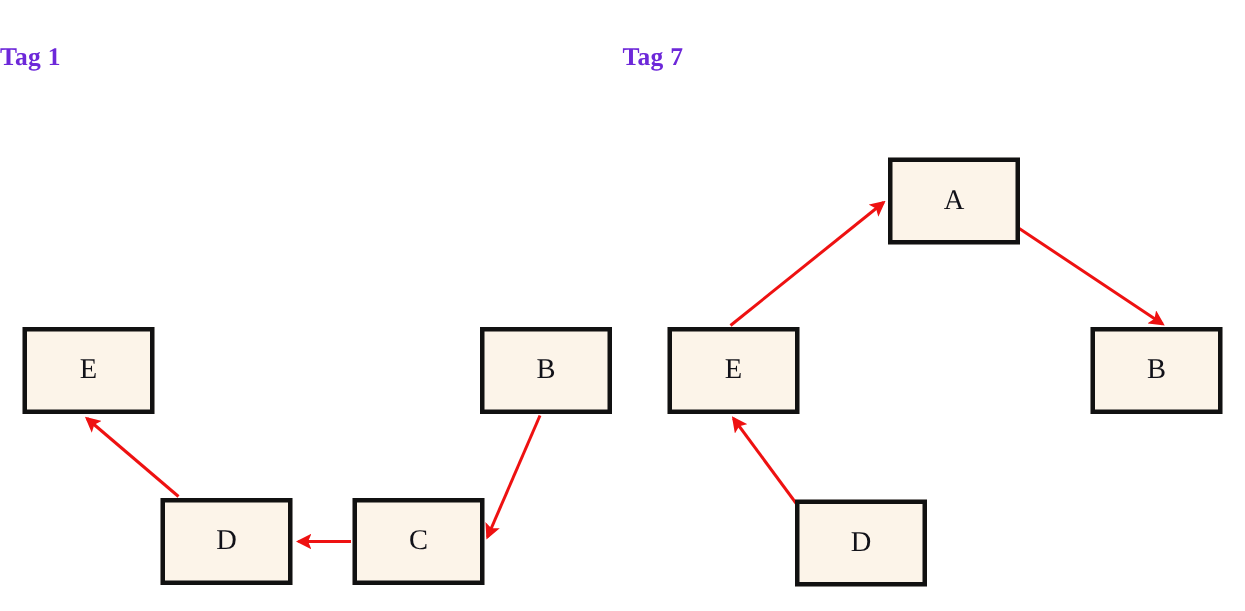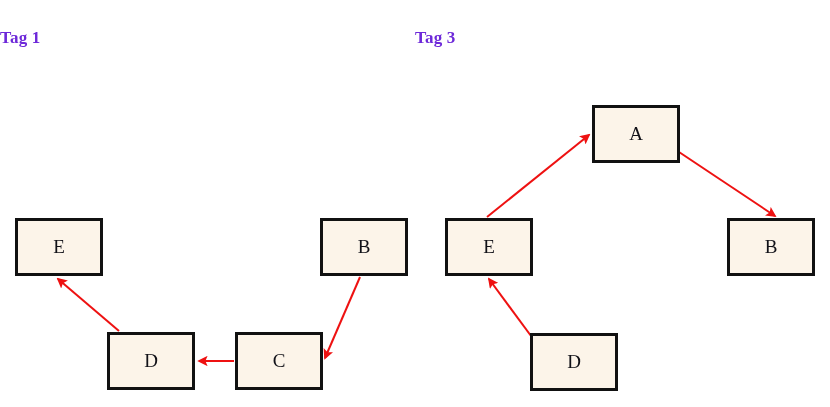--- a/index.html
+++ b/index.html
@@ -77,21 +77,21 @@
 </head>
 <body>
 
 <div id="canvas">
 
   <div class="panel" id="panel-tag1">
     <div class="panel-title">Tag 1</div>
   </div>
 
   <div class="panel" id="panel-tag2">
-    <div class="panel-title">Tag 3</div>
+    <div class="panel-title">Tag 7</div>
   </div>
 
   <svg class="edge-layer" id="edge-layer" viewBox="0 0 830 407">
     <defs>
       <marker id="arrowhead" markerWidth="5.2" markerHeight="5.2" refX="4.3" refY="2.6" orient="auto" markerUnits="strokeWidth">
         <path d="M 0 0 L 5.2 2.6 L 0 5.2 L 1.1 2.6 z" fill="#ee1111"></path>
       </marker>
     </defs>
     <g id="edges-tag1">
         <line x1="360" y1="277" x2="325" y2="358" stroke="#ee1111" stroke-width="2" marker-end="url(#arrowhead)"></line>

